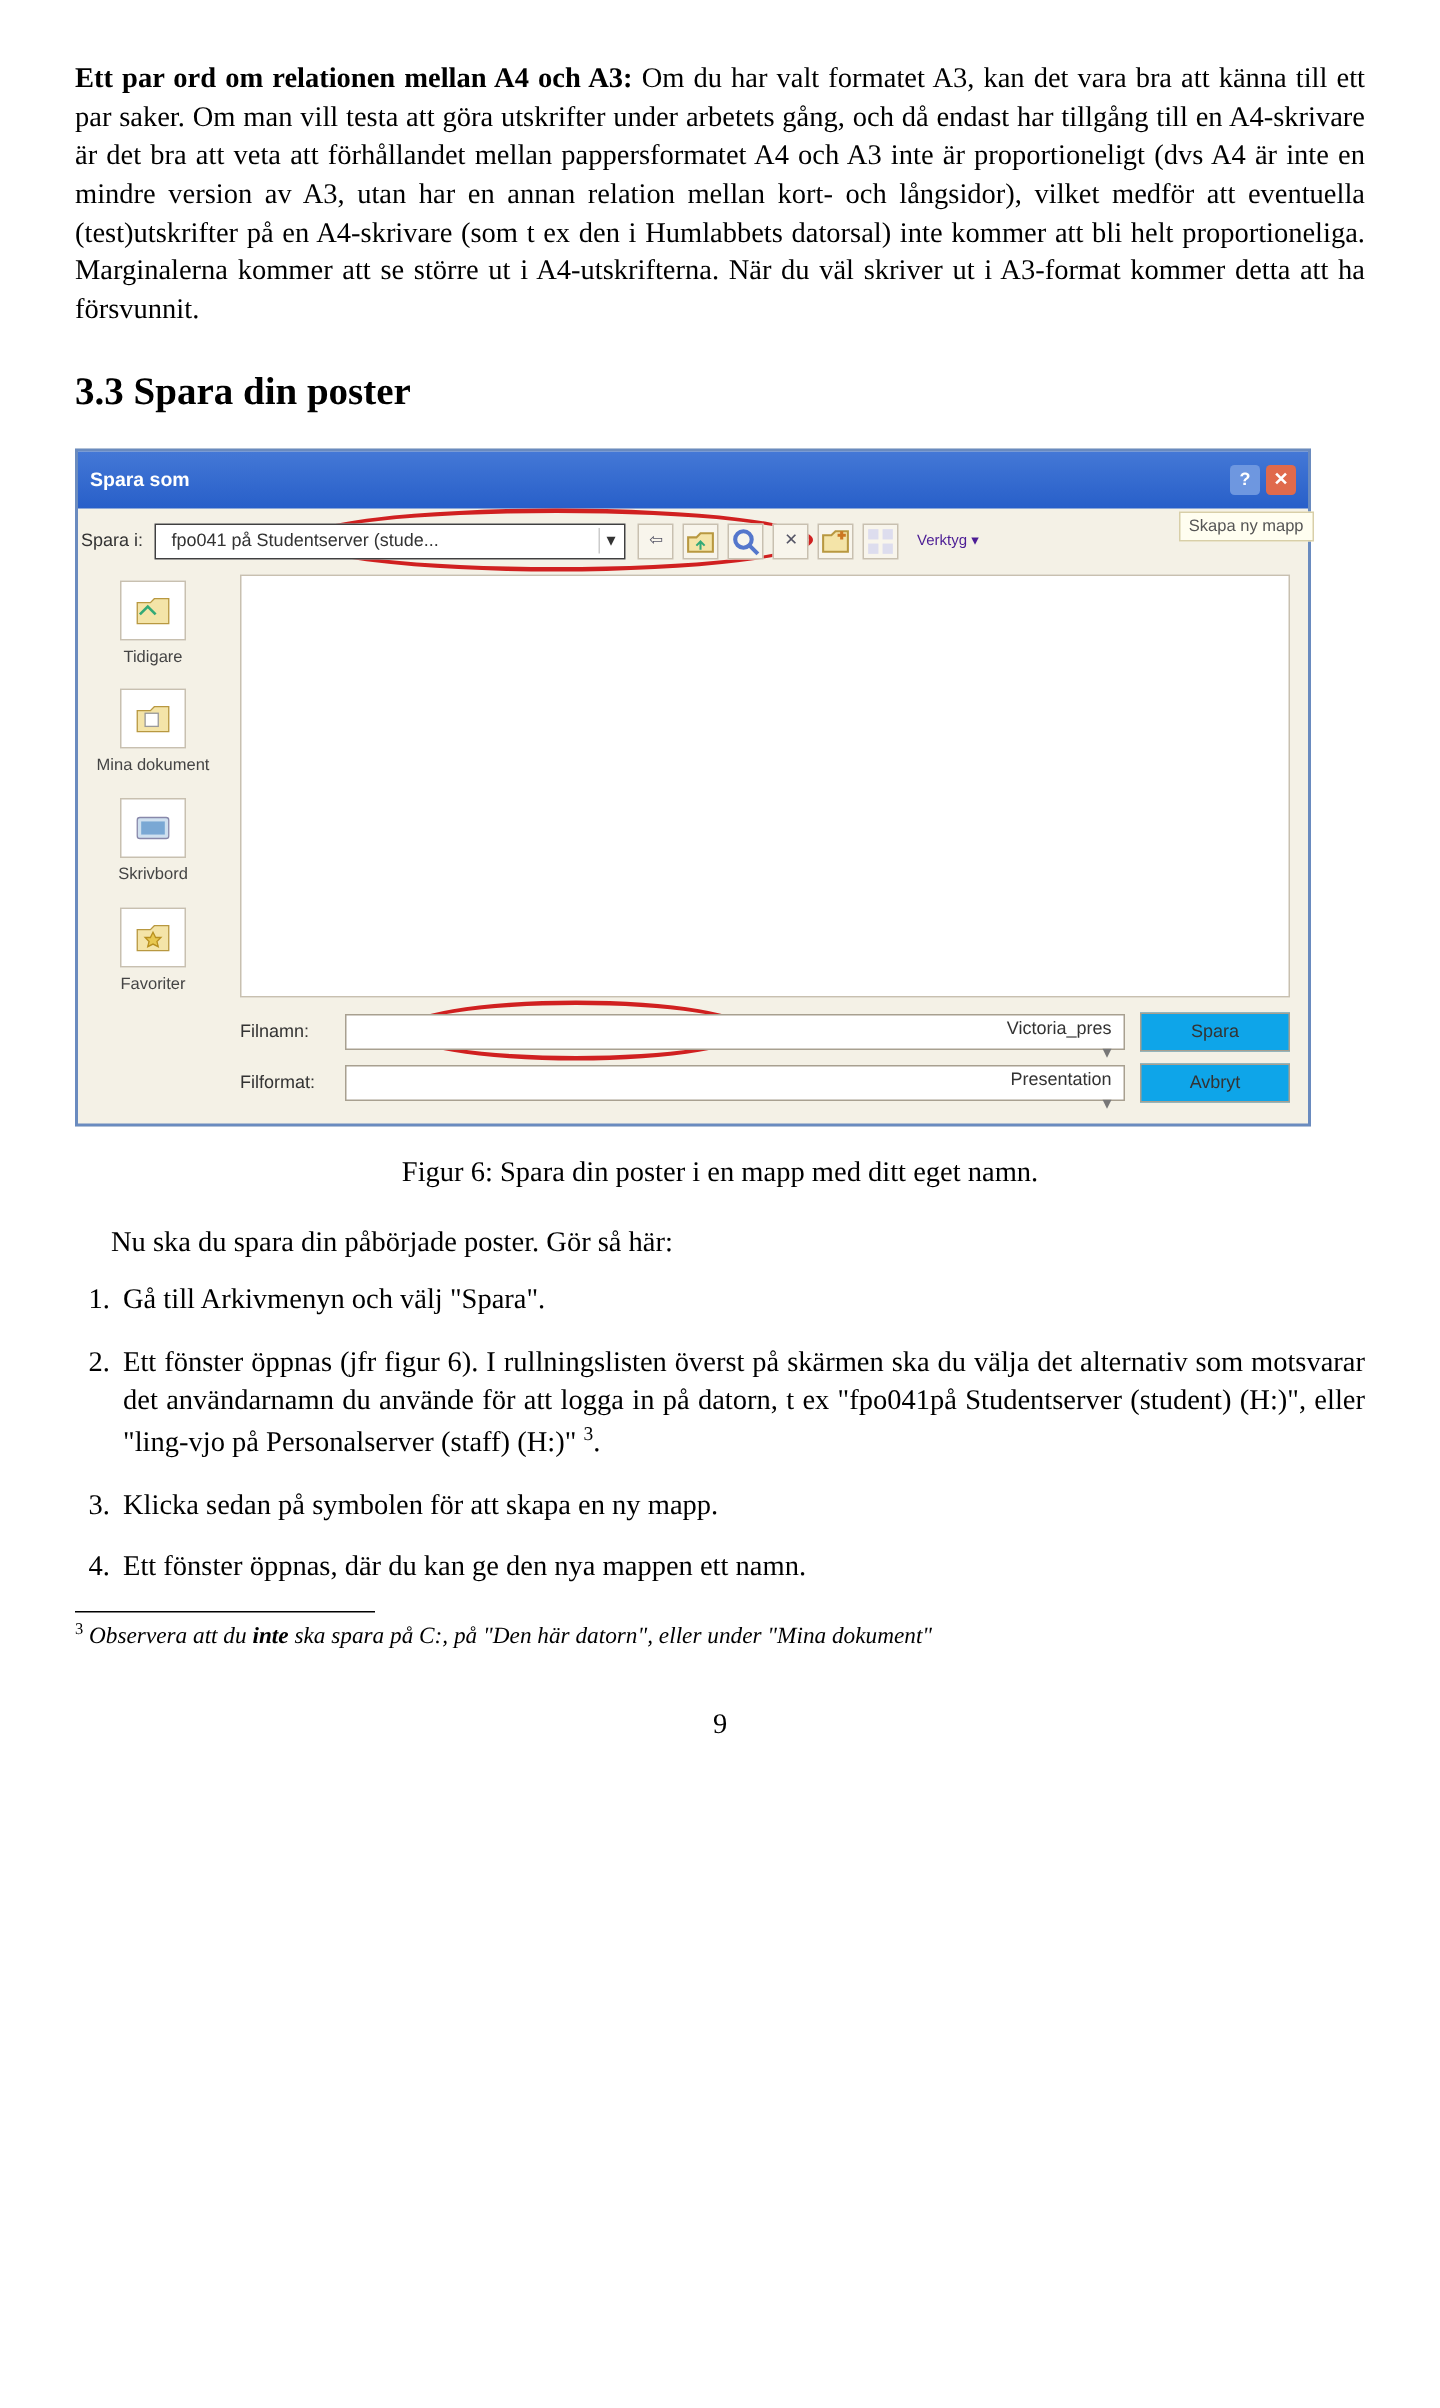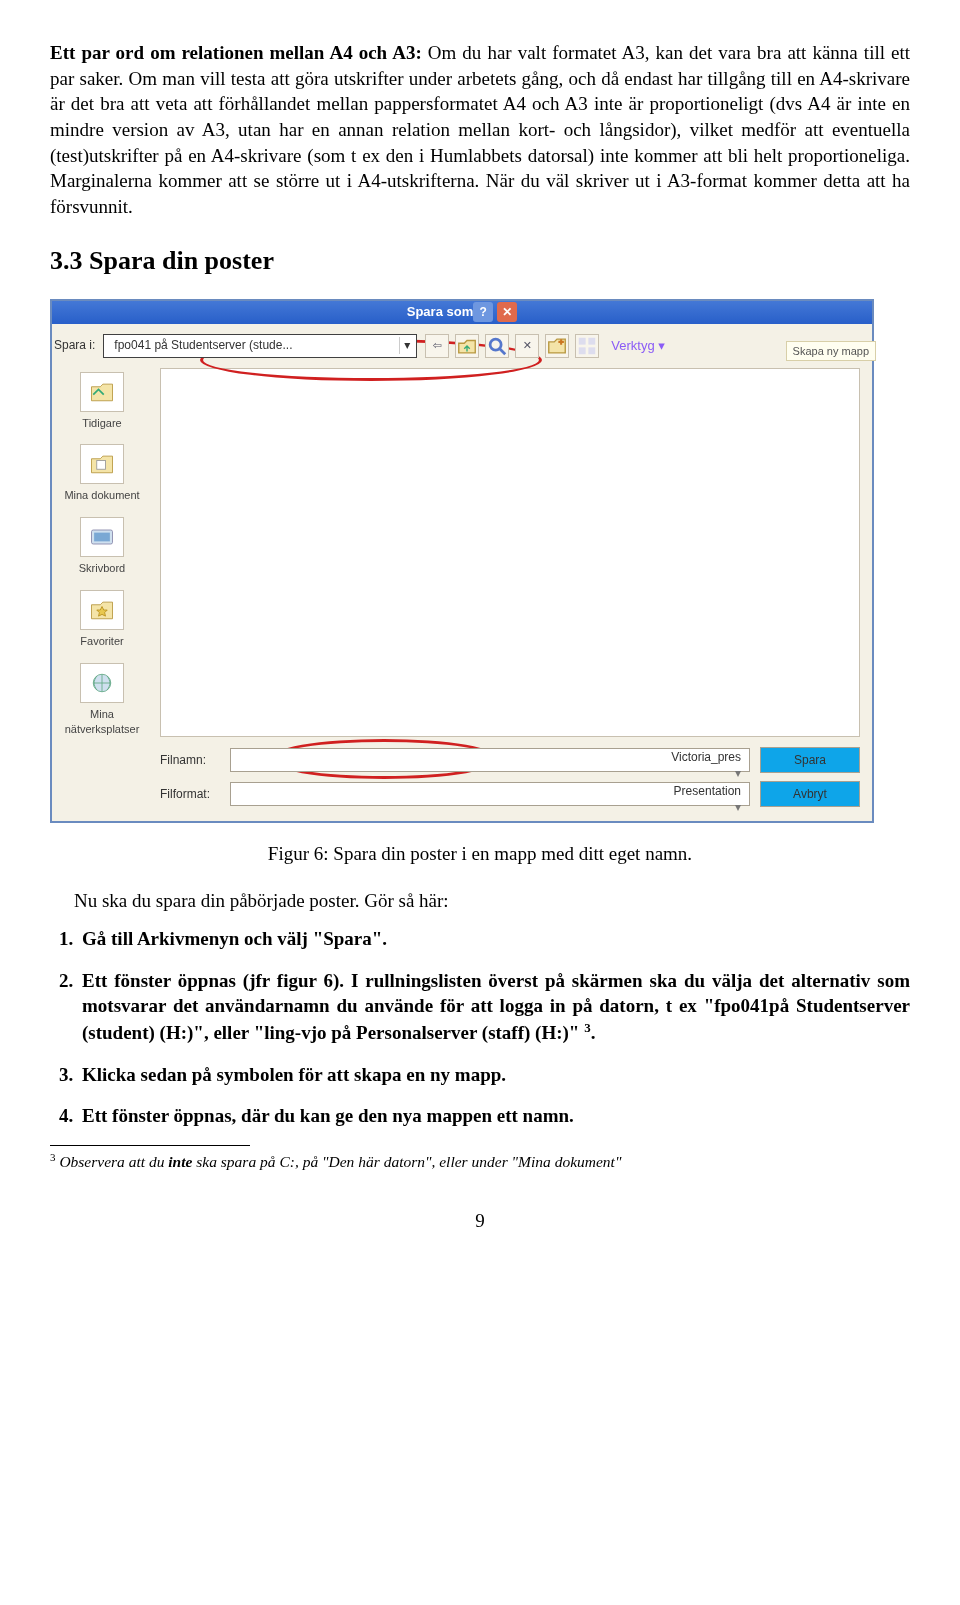--- a/index.html
+++ b/index.html
@@ -28,30 +28,30 @@
     margin: 20px 0 10px 0;
   }
   .dialog {
     width: 820px;
     border: 2px solid #6a8bbf;
     background: #f4f1e6;
     position: relative;
     filter: blur(0.4px);
   }
   .titlebar {
-    height: 23px;
+    height: 38px;
     background: linear-gradient(#4478d6, #285fc9);
     color: #fff;
     font-family: Tahoma, sans-serif;
     font-size: 13px;
     font-weight: bold;
     display: flex;
     align-items: center;
     padding: 0 8px;
-    justify-content: center;
+    justify-content: space-between;
   }
   .titlebar-right {
     display: flex;
     gap: 4px;
   }
   .tbtn {
     width: 20px; height: 20px; border-radius: 3px;
     display: flex; align-items: center; justify-content: center;
     font-family: Arial; font-size: 12px; font-weight: bold;
   }
@@ -93,22 +93,22 @@
     align-items: center;
   }
   .mini {
     width: 22px; height: 22px;
     border: 1px solid #c8c0b0;
     background: #f8f5ec;
     display:flex; align-items:center; justify-content:center;
     font-size: 11px; color:#556;
   }
   .tool-link {
-    color: #8b5cf6;
-    font-size: 13px;
+    color: #4c1d95;
+    font-size: 10px;
     margin-left: 4px;
   }
   .sk-wrap {
     position: absolute;
     right: -4px;
     top: 40px;
     font-size: 11px;
     color: #555;
     background: #fffef0;
     border: 1px solid #d8cfa8;
@@ -196,21 +196,20 @@
     font-size: 19px;
   }
   ol.steps {
     padding-left: 28px;
     margin: 8px 0;
   }
   ol.steps li {
     margin-bottom: 16px;
     text-align: justify;
     padding-left: 4px;
-    font-weight: bold;
   }
   .footnote-rule {
     width: 200px;
     border: none;
     border-top: 1px solid #000;
     margin: 10px 0 4px 0;
   }
   .footnote {
     font-size: 15.5px;
     line-height: 1.3;
@@ -326,29 +325,20 @@
           </div>
           <div class="place">
             <div class="pic">
                 <svg viewBox="0 0 32 28">
                   <path d="M4 8h10l3-3h11v19H4z" fill="#f4e4a8" stroke="#b89840"></path>
                   <path d="M16 10l2 4h4l-3 3 1 4-4-2-4 2 1-4-3-3h4z" fill="#e8c850" stroke="#b89020"></path>
                 </svg>
               </div>
             <span>Favoriter</span>
           </div>
-          <div class="place">
-            <div class="pic">
-                <svg viewBox="0 0 32 28">
-                  <circle cx="16" cy="14" r="10" fill="#cfe0ef" stroke="#6a8"></circle>
-                  <path d="M6 14h20M16 4v20M10 6c-4 6-4 10 0 16M22 6c4 6 4 10 0 16" stroke="#6a8" fill="none"></path>
-                </svg>
-              </div>
-            <span>Mina nätverksplatser</span>
-          </div>
         </div>
         <div class="file-area"></div>
       </div>
 
       <div class="bottom-rows">
         <span class="lbl">Filnamn:</span>
         <div class="textbox">
           <span>Victoria_pres</span>
           <span class="arrow">▾</span>
         </div>

